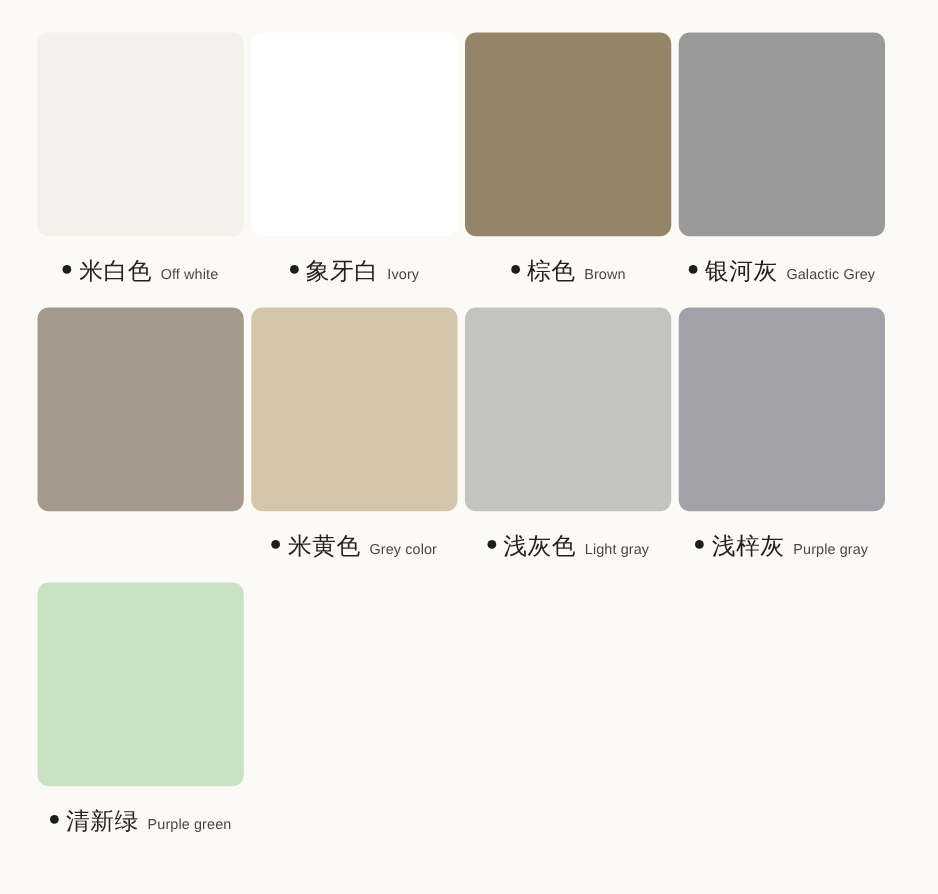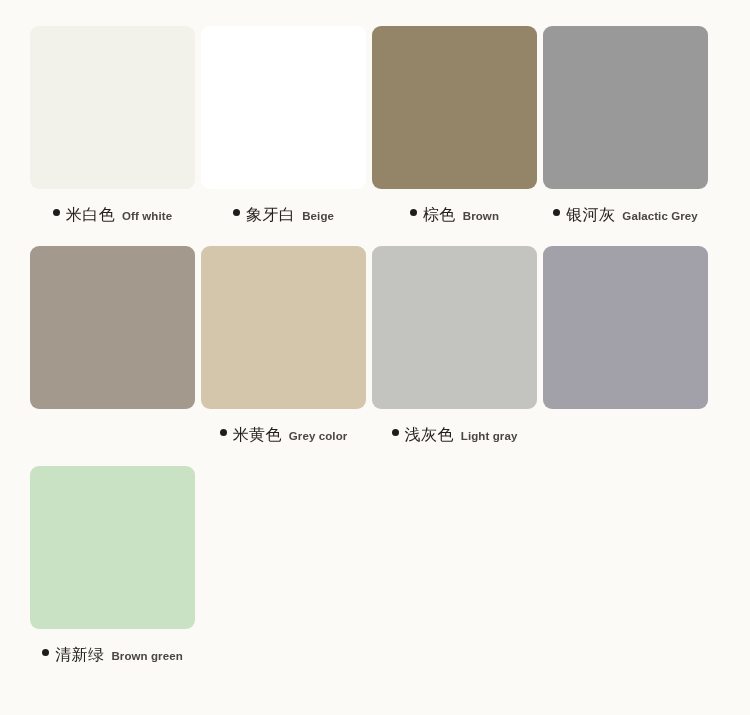--- a/index.html
+++ b/index.html
@@ -57,55 +57,54 @@
     height: 7px;
     border-radius: 50%;
     background: #1d1d1b;
     display: inline-block;
     margin-right: 6px;
     position: relative;
     top: -4px;
     flex: none;
   }
   .name-cn {
-    font-size: 16px;
+    font-size: 19px;
     color: #231f1c;
     letter-spacing: 0.4px;
     line-height: 1;
-    font-family: Liberation Mono, monospace;
+    font-family: Liberation Sans, sans-serif;
   }
   .name-en {
     font-size: 11.5px;
     color: #4a4641;
     margin-left: 7px;
     line-height: 1;
     letter-spacing: 0.1px;
     font-family: "Liberation Sans", "DejaVu Sans", sans-serif;
-    font-weight: bold;
   }
 </style>
 </head>
 <body>
 
 <div id="palette-page">
   <div class="swatch-grid">
       <div class="swatch-cell">
         <div class="swatch-chip" style="background: rgb(242, 241, 234);"></div>
         <div class="swatch-label">
           <span class="bullet-dot"></span>
           <span class="name-cn">米白色</span>
           <span class="name-en">Off white</span>
         </div>
       </div>
       <div class="swatch-cell">
         <div class="swatch-chip" style="background: rgb(255, 255, 255);"></div>
         <div class="swatch-label">
           <span class="bullet-dot"></span>
           <span class="name-cn">象牙白</span>
-          <span class="name-en">Beige</span>
+          <span class="name-en">Ivory</span>
         </div>
       </div>
       <div class="swatch-cell">
         <div class="swatch-chip" style="background: rgb(148, 133, 105);"></div>
         <div class="swatch-label">
           <span class="bullet-dot"></span>
           <span class="name-cn">棕色</span>
           <span class="name-en">Brown</span>
         </div>
       </div>
@@ -131,27 +130,32 @@
       <div class="swatch-cell">
         <div class="swatch-chip" style="background: rgb(195, 195, 192);"></div>
         <div class="swatch-label">
           <span class="bullet-dot"></span>
           <span class="name-cn">浅灰色</span>
           <span class="name-en">Light gray</span>
         </div>
       </div>
       <div class="swatch-cell">
         <div class="swatch-chip" style="background: rgb(162, 160, 168);"></div>
+        <div class="swatch-label">
+          <span class="bullet-dot"></span>
+          <span class="name-cn">浅梓灰</span>
+          <span class="name-en">Purple gray</span>
+        </div>
       </div>
       <div class="swatch-cell">
         <div class="swatch-chip" style="background: rgb(201, 226, 196);"></div>
         <div class="swatch-label">
           <span class="bullet-dot"></span>
           <span class="name-cn">清新绿</span>
-          <span class="name-en">Brown green</span>
+          <span class="name-en">Purple green</span>
         </div>
       </div>
       <div class="swatch-cell empty-cell">
         <div class="swatch-chip"></div>
         <div class="swatch-label">
           <span class="bullet-dot"></span>
           <span class="name-cn"></span>
           <span class="name-en"></span>
         </div>
       </div>

